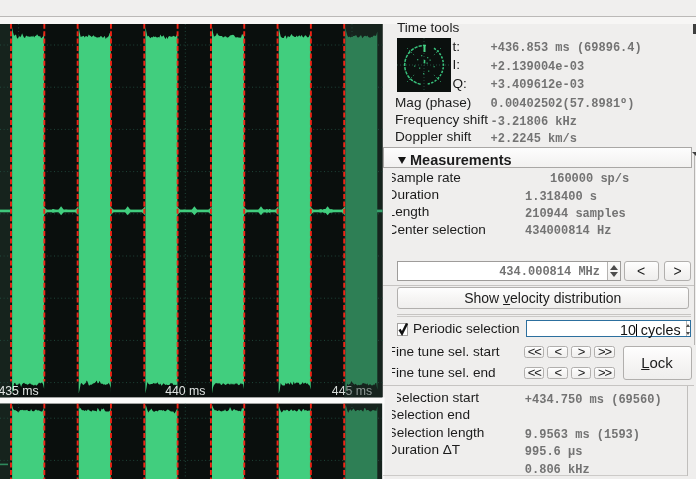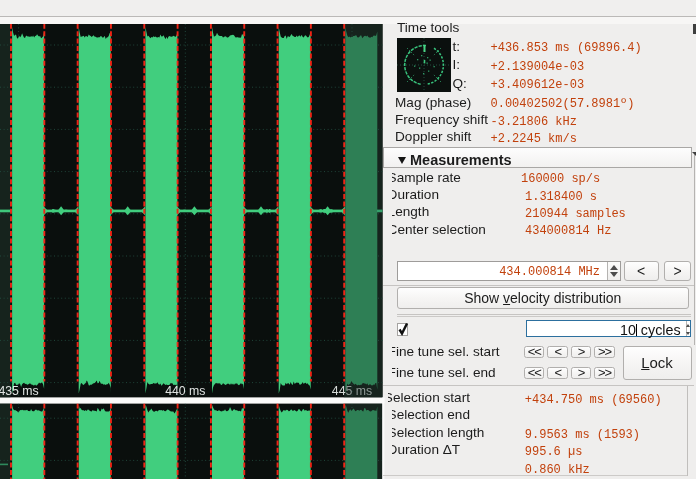--- a/index.html
+++ b/index.html
@@ -5,21 +5,21 @@
 #root { position:relative; width:696px; height:479px; background:#efeeed;
   font-family:"Liberation Sans", sans-serif; }
 #topbar { position:absolute; left:0; top:0; width:696px; height:23.5px;
   background:#f7f6f5; }
 #topbar::before { content:""; position:absolute; left:0; top:0; width:696px;
   height:15.8px; background:#f0efee; border-bottom:1.1px solid #bbb9b7; }
 .lb { position:absolute; font-size:13.6px; color:#1c1c1c; white-space:pre; line-height:18px; }
 .lb.bold { font-weight:bold; font-size:14.5px; }
 .lb.clip { overflow:hidden; width:130px; }
 .mo { position:absolute; font-family:"Liberation Mono", monospace; font-size:12px;
-  color:#c2410c; white-space:pre; line-height:14px; }
+  color:#737373; white-space:pre; line-height:14px;font-weight:bold; }
 .hdr { position:absolute; background:linear-gradient(#fdfdfd,#f2f1f0);
   border:1px solid #a9a7a5; }
 .tri { position:absolute; width:0; height:0; border-left:4.6px solid transparent;
   border-right:4.6px solid transparent; border-top:7px solid #151515; }
 .btn { position:absolute; background:linear-gradient(#fefefe 0%,#f6f5f4 50%,#efeeed 100%);
   border:1px solid #b1afad; border-radius:3px; display:flex; align-items:center;
   justify-content:center; font-size:14px; color:#1c1c1c; }
 .btn.sm { font-size:13px; border-radius:2.5px; letter-spacing:-1.2px; color:#1a1a1a; padding-bottom:1px; }
 .hl { position:absolute; height:1px; background:#c6c4c2; }
 .spin { position:absolute; background:#fff; border:1px solid #9e9c9a; }
@@ -173,21 +173,21 @@
 <div class="lb" style="left:395px;top:93.5px;">Mag (phase)</div>
 <div class="mo" style="left:490.5px;top:97.4px">0.00402502(57.8981º)</div>
 <div class="lb" style="left:395px;top:111.2px;">Frequency shift</div>
 <div class="mo" style="left:490.5px;top:115.1px">-3.21806 kHz</div>
 <div class="lb" style="left:395px;top:128.3px;">Doppler shift</div>
 <div class="mo" style="left:490.5px;top:132.2px">+2.2245 km/s</div>
 <div class="hdr" style="left:383px;top:146.8px;width:308.5px;height:20.8px"></div>
 <div class="tri" style="left:397.5px;top:156.5px"></div>
 <div class="lb bold" style="left:410px;top:150.5px">Measurements</div>
 <div class="lb clip" style="left:391.8px;top:168.5px"><span style="margin-left:-4.2px">Sample rate</span></div>
-<div class="mo" style="left:521px;top:172.4px">160000 sp/s</div>
+<div class="mo" style="left:550px;top:172.4px">160000 sp/s</div>
 <div class="lb clip" style="left:391.8px;top:185.9px"><span style="margin-left:-4.2px">Duration</span></div>
 <div class="mo" style="left:525px;top:189.8px">1.318400 s</div>
 <div class="lb clip" style="left:391.8px;top:203.3px"><span style="margin-left:-4.2px">Length</span></div>
 <div class="mo" style="left:525px;top:207.20000000000002px">210944 samples</div>
 <div class="lb clip" style="left:391.8px;top:220.5px"><span style="margin-left:-4.2px">Center selection</span></div>
 <div class="mo" style="left:525px;top:224.4px">434000814 Hz</div>
 <div class="spin" style="left:396.5px;top:261.2px;width:224px;height:20.2px">
 <div class="mo" style="right:19.5px;top:3px;left:auto">434.000814 MHz</div>
 <div class="spinbtn">
         <div class="arr up"></div>
@@ -204,43 +204,44 @@
 <div class="btn" style="left:396.5px;top:287px;width:292.5px;height:22px">
       <span>Show <u>v</u>elocity distribution</span>
     </div>
 <div class="hl" style="left:396.5px;top:313.6px;width:294px"></div>
 <div class="hl" style="left:396.5px;top:316.4px;width:294px;background:#cbc9c7"></div>
 <div class="cb" style="left:396.5px;top:322.8px">
       <svg width="13" height="15" viewBox="0 0 13 15">
         <path d="M 2.5 7.5 L 5 11.5 L 10 1.5" stroke="#111" stroke-width="2.4" fill="none"></path>
       </svg>
     </div>
+<div class="lb" style="left:413px;top:319.7px;">Periodic selection</div>
 <div class="inp" style="left:525.9px;top:319.5px;width:165.3px;height:17px">
       <div style="position:absolute;right:9.6px;top:1.5px">10<span class="cur"></span>&nbsp;cycles</div>
       <div style="position:absolute;right:3.4px;top:0;width:1px;height:100%;background:#b7b5b3"></div>
       <div class="arr up" style="border-left-width:2.6px;border-right-width:2.6px;border-bottom-width:3px;left:auto;right:0.4px;top:3.5px"></div>
       <div class="arr dn" style="border-left-width:2.6px;border-right-width:2.6px;border-top-width:3px;left:auto;right:0.4px;top:11.5px"></div>
     </div>
 <div class="lb clip" style="left:391.8px;top:343.1px"><span style="margin-left:-4.2px">Fine tune sel. start</span></div>
 <div class="lb clip" style="left:391.8px;top:364.3px"><span style="margin-left:-4.2px">Fine tune sel. end</span></div>
 <div class="btn sm" style="left:524.0px;top:346.2px;width:20.4px;height:11.8px">&lt;&lt;</div>
 <div class="btn sm" style="left:547.4px;top:346.2px;width:20.4px;height:11.8px">&lt;</div>
 <div class="btn sm" style="left:570.8px;top:346.2px;width:20.4px;height:11.8px">&gt;</div>
 <div class="btn sm" style="left:594.2px;top:346.2px;width:20.4px;height:11.8px">&gt;&gt;</div>
 <div class="btn sm" style="left:524.0px;top:367.4px;width:20.4px;height:11.8px">&lt;&lt;</div>
 <div class="btn sm" style="left:547.4px;top:367.4px;width:20.4px;height:11.8px">&lt;</div>
 <div class="btn sm" style="left:570.8px;top:367.4px;width:20.4px;height:11.8px">&gt;</div>
 <div class="btn sm" style="left:594.2px;top:367.4px;width:20.4px;height:11.8px">&gt;&gt;</div>
 <div class="btn" style="left:622.5px;top:345.5px;width:69px;height:34px;font-size:15px"><u>L</u>ock</div>
 <div class="hl" style="left:383px;top:384.6px;width:311px"></div>
-<div class="lb clip" style="left:388px;top:388.9px"><span style="margin-left:-4.2px">Selection start</span></div>
+<div class="lb clip" style="left:397px;top:388.9px"><span style="margin-left:-4.2px">Selection start</span></div>
 <div class="mo" style="left:524.8px;top:392.79999999999995px">+434.750 ms (69560)</div>
 <div class="lb clip" style="left:391.8px;top:406.4px"><span style="margin-left:-4.2px">Selection end</span></div>
 <div class="lb clip" style="left:391.8px;top:423.9px"><span style="margin-left:-4.2px">Selection length</span></div>
 <div class="mo" style="left:524.8px;top:427.79999999999995px">9.9563 ms (1593)</div>
 <div class="lb clip" style="left:391.8px;top:441.4px"><span style="margin-left:-4.2px">Duration ΔT</span></div>
 <div class="mo" style="left:524.8px;top:445.29999999999995px">995.6 µs</div>
-<div class="mo" style="left:524.8px;top:462.79999999999995px">0.860 kHz</div>
+<div class="mo" style="left:524.8px;top:462.79999999999995px">0.806 kHz</div>
 <div class="hl" style="left:383px;top:475.3px;width:304px;background:#cccac8"></div>
 <div style="position:absolute;left:694px;top:152px;width:1px;height:193px;background:#b5b3b1"></div>
 <div style="position:absolute;left:687.3px;top:386px;width:1px;height:90px;background:#c0bebc"></div>
 <div style="position:absolute;left:692.5px;top:24px;width:3.5px;height:9.5px;background:#3e3e3e"></div>
 <div style="position:absolute;left:692px;top:151.5px;width:0;height:0;border-top:4.5px solid #3f3f3f;border-left:4.5px solid transparent"></div>
 </div>
 </body></html>

